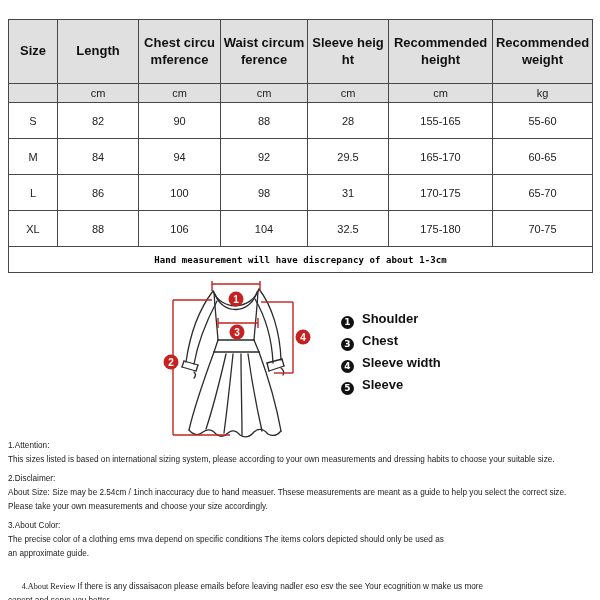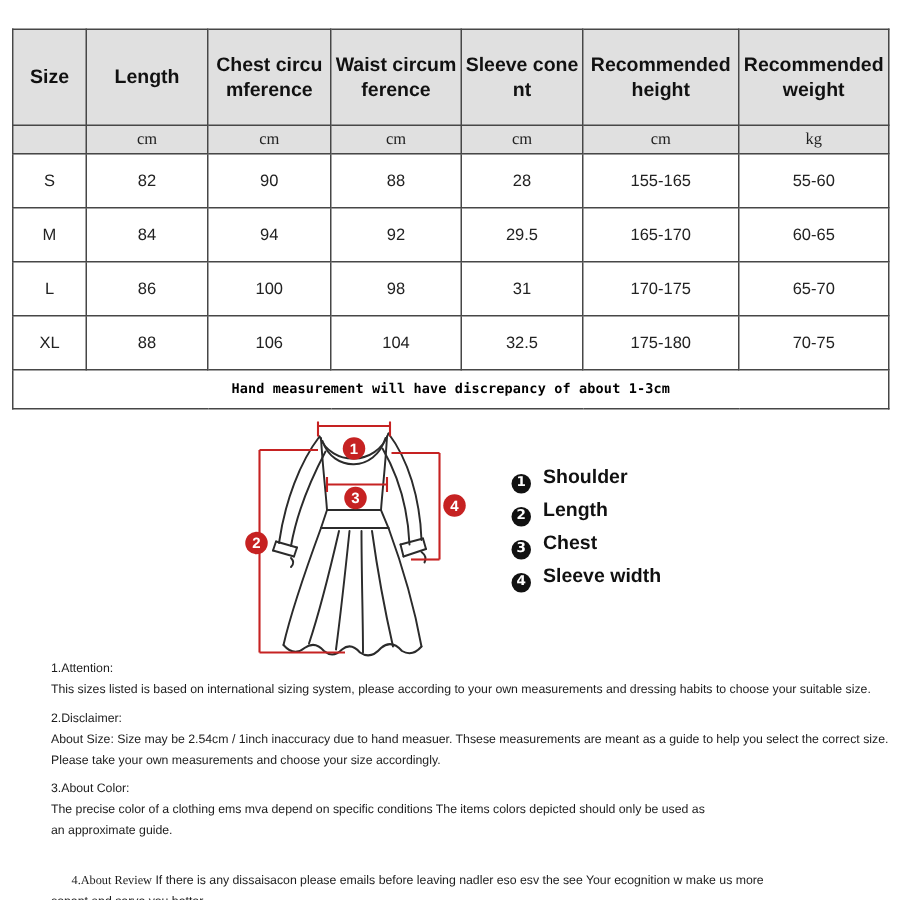--- a/index.html
+++ b/index.html
@@ -32,21 +32,20 @@
     line-height: 1.25;
     word-break: break-all;
     height: 64px;
     color: #111;
   }
   .size-table tr.unit-row td {
     background: #e0e0e0;
     font-size: 11px;
     height: 19px;
     color: #222;
-    font-family: Liberation Serif, serif;
   }
   .size-table tr.data-row td {
     font-size: 11px;
     height: 36px;
     color: #222;
   }
   .size-table td.note-cell {
     height: 26px;
     font-family: "DejaVu Sans Mono", "Liberation Mono", monospace;
     font-weight: bold;
@@ -71,21 +70,21 @@
     display: inline-block; width: 13px; height: 13px; border-radius: 50%;
     background: #111; color: #fff; font-size: 9px; font-weight: bold;
     line-height: 13px; text-align: center; vertical-align: -2px; margin-right: 8px;
     font-family: "DejaVu Sans", sans-serif;
   }
   .legend-label { font-size: 13px; font-weight: 600; color: #111; }
 
   
   .sections { position: absolute; left: 8px; top: 439px; width: 588px; }
   .sec { margin-bottom: 5px; }
-  .sec p { font-size: 8.2px; line-height: 14px; color: #1c1c1c; margin-left: 26px; }
+  .sec p { font-size: 8.2px; line-height: 14px; color: #1c1c1c; }
   .sec-b { white-space: pre-wrap; }
   .sec-h-inline { white-space: pre-wrap; font-family: Liberation Serif, serif; }
 </style>
 </head>
 <body>
 
 <div class="size-table-wrap">
   <table class="size-table">
     <colgroup>
       <col style="width:49px">
@@ -95,21 +94,21 @@
         <col style="width:81px">
         <col style="width:104px">
       <col style="width:100px">
     </colgroup>
     <thead>
       <tr>
         <th>Size</th>
         <th>Length</th>
         <th>Chest circumference</th>
         <th>Waist circumference</th>
-        <th>Sleeve conent</th>
+        <th>Sleeve height</th>
         <th>Recommended height</th>
         <th>Recommended weight</th>
       </tr>
     </thead>
     <tbody>
       <tr class="unit-row">
         <td></td>
         <td>cm</td>
         <td>cm</td>
         <td>cm</td>
@@ -225,27 +224,27 @@
     <circle class="marker-circle" cx="173" cy="59" r="7.5"></circle>
     <text class="marker-num" x="173" y="62.5">4</text>
   </g>
 </svg>
 
 <ul class="legend">
   <li>
     <span class="legend-num">1</span><span class="legend-label">Shoulder</span>
   </li>
   <li>
-    <span class="legend-num">2</span><span class="legend-label">Length</span>
-  </li>
-  <li>
     <span class="legend-num">3</span><span class="legend-label">Chest</span>
   </li>
   <li>
     <span class="legend-num">4</span><span class="legend-label">Sleeve width</span>
+  </li>
+  <li>
+    <span class="legend-num">5</span><span class="legend-label">Sleeve</span>
   </li>
 </ul>
 
 <div class="sections">
   <div class="sec">
     <p class="sec-h">1.Attention:</p>
     <p class="sec-b">This sizes listed is based on international sizing system, please according to your own measurements and dressing habits to choose your suitable size.</p>
   </div>
   <div class="sec">
     <p class="sec-h">2.Disclaimer:</p>

